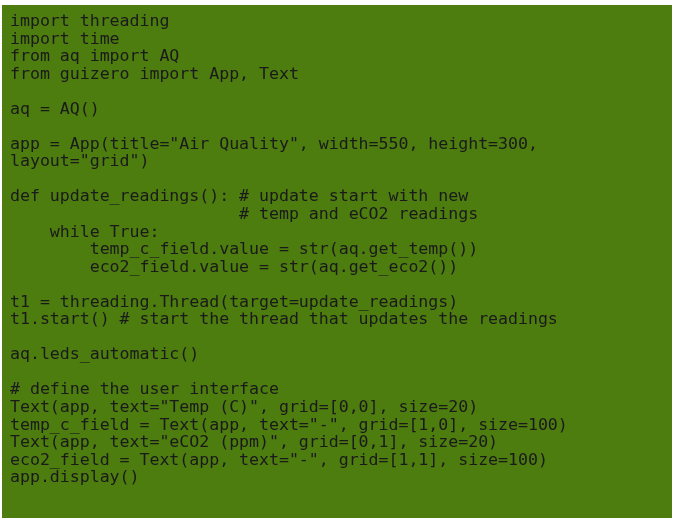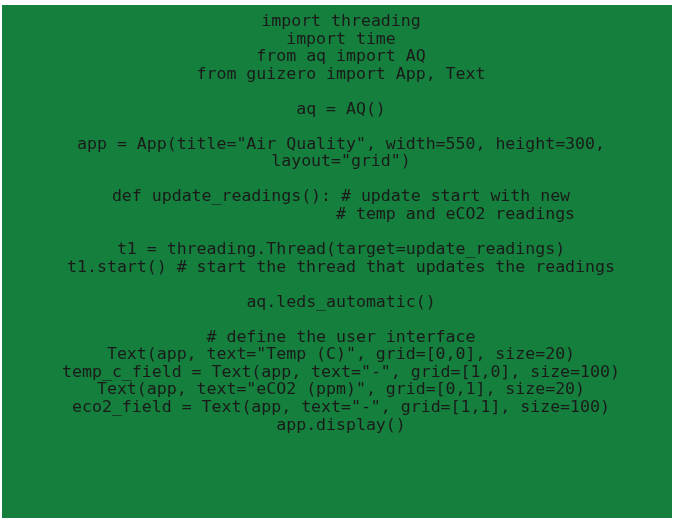--- a/index.html
+++ b/index.html
@@ -12,25 +12,24 @@
     height: 525px;
     overflow: hidden;
     font-family: "DejaVu Sans Mono", "Liberation Mono", monospace;
   }
   #code-block {
     position: absolute;
     left: 2px;
     top: 5px;
     width: 670px;
     height: 513px;
-    background: #15803d;
+    background: #4d7c0f;
     box-sizing: border-box;
     padding: 7px 0 0 8px;
     overflow: hidden;
-    text-align: center;
   }
   .code-line {
     font-family: "DejaVu Sans Mono", "Liberation Mono", monospace;
     font-size: 16.6px;
     line-height: 17.55px;
     height: 17.55px;
     color: #1a1a1a;
     white-space: pre;
     letter-spacing: -0.03px;
     font-weight: 400;
@@ -48,20 +47,23 @@
     <div class="code-line">from aq import AQ</div>
     <div class="code-line">from guizero import App, Text</div>
     <div class="code-line blank"></div>
     <div class="code-line">aq = AQ()</div>
     <div class="code-line blank"></div>
     <div class="code-line">app = App(title="Air Quality", width=550, height=300,</div>
     <div class="code-line">layout="grid")</div>
     <div class="code-line blank"></div>
     <div class="code-line">def update_readings(): # update start with new</div>
     <div class="code-line">                       # temp and eCO2 readings</div>
+    <div class="code-line">    while True:</div>
+    <div class="code-line">        temp_c_field.value = str(aq.get_temp())</div>
+    <div class="code-line">        eco2_field.value = str(aq.get_eco2())</div>
     <div class="code-line blank"></div>
     <div class="code-line">t1 = threading.Thread(target=update_readings)</div>
     <div class="code-line">t1.start() # start the thread that updates the readings</div>
     <div class="code-line blank"></div>
     <div class="code-line">aq.leds_automatic()</div>
     <div class="code-line blank"></div>
     <div class="code-line"># define the user interface</div>
     <div class="code-line">Text(app, text="Temp (C)", grid=[0,0], size=20)</div>
     <div class="code-line">temp_c_field = Text(app, text="-", grid=[1,0], size=100)</div>
     <div class="code-line">Text(app, text="eCO2 (ppm)", grid=[0,1], size=20)</div>

